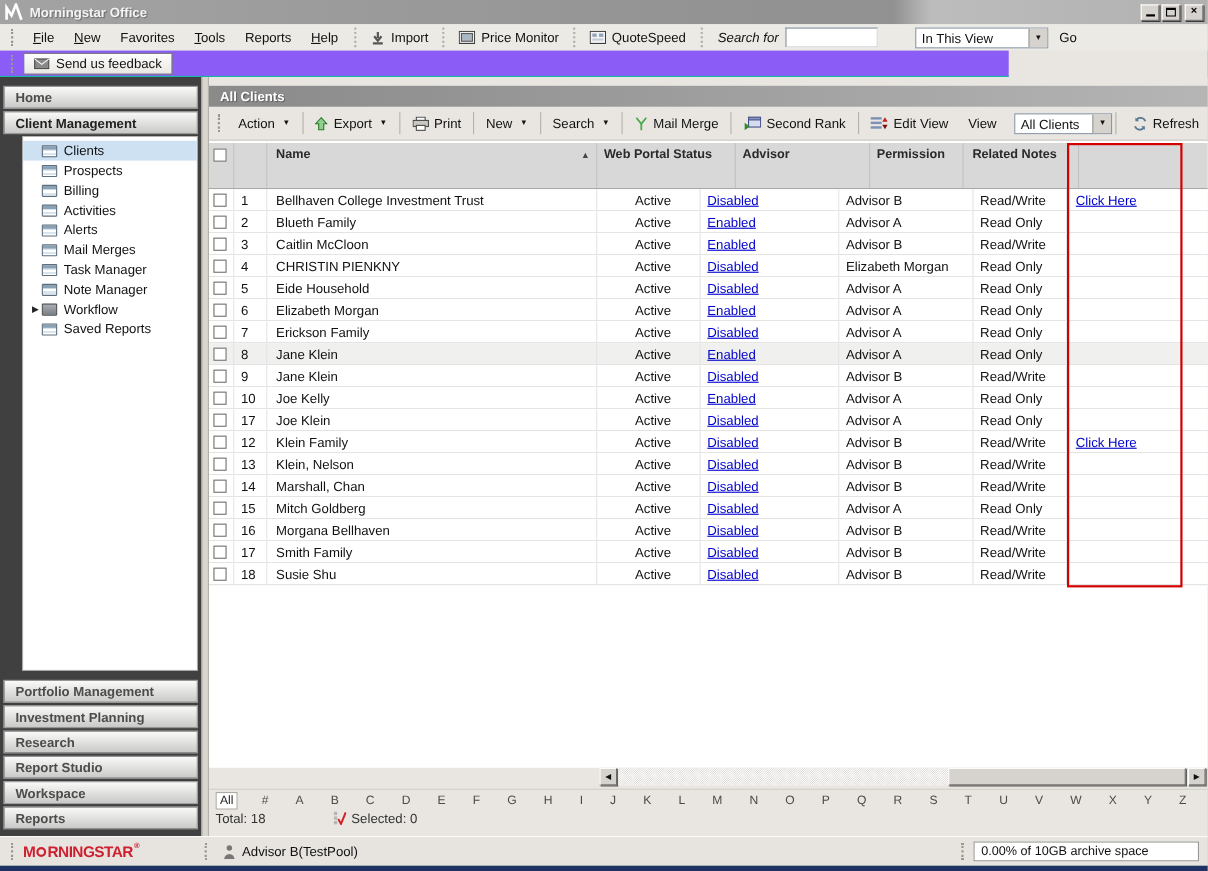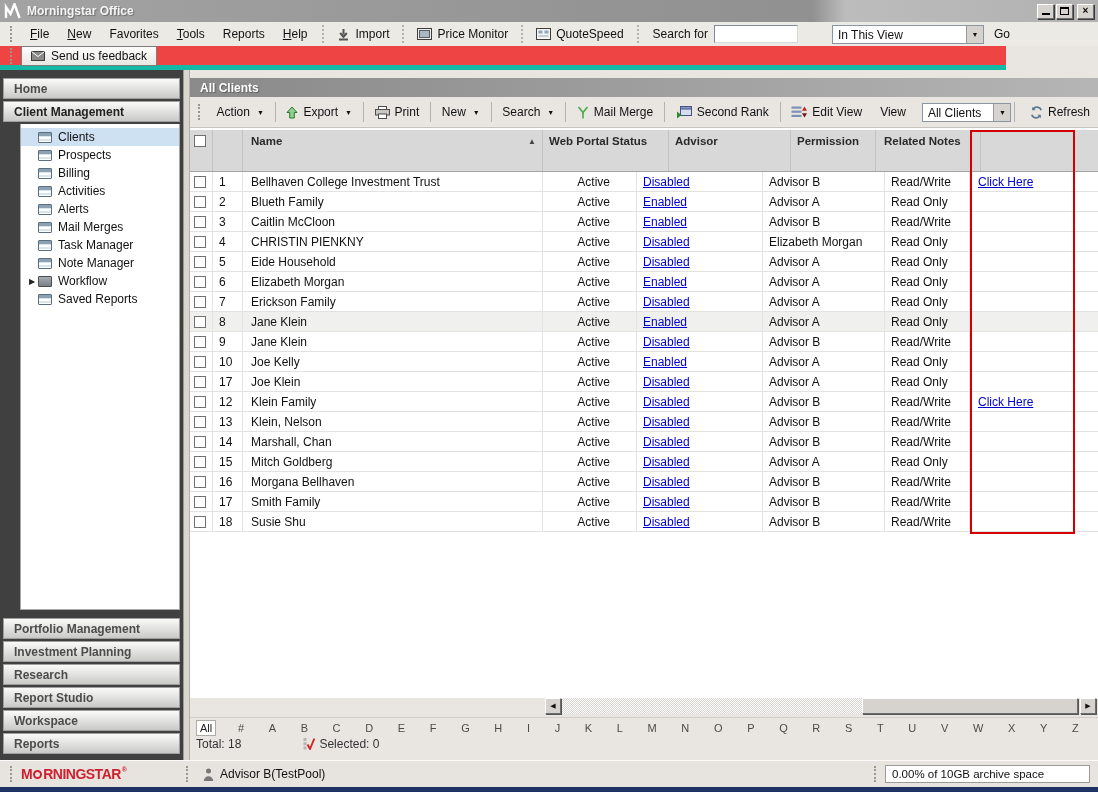--- a/index.html
+++ b/index.html
@@ -20,30 +20,30 @@
   .glyph-max { display:block; width:9px; height:8px; border:1px solid #000; border-top:2px solid #000; }
 
   
   .menubar { position:absolute; left:0; top:22px; width:1098px; height:24px; background:#eceae4;
     display:flex; align-items:center; padding-left:10px; }
   .grip { width:3px; height:16px; border-left:2px dotted #9a978f; margin-right:8px; }
   .menu-item { padding:3px 9px; cursor:default; }
   .menu-item .u { text-decoration:underline; }
   .vsep { width:2px; height:18px; border-left:2px dotted #b6b3ab; margin:0 6px; }
   .tool-item { display:flex; align-items:center; gap:5px; padding:2px 7px; cursor:default; }
-  .search-lbl { margin:0 6px 0 8px; }
+  .search-lbl { margin:0 6px 0 8px;font-style:italic; }
   .search-input { width:84px; height:18px; border:1px solid #7f8a99; border-right-color:#d8d8d8; border-bottom-color:#d8d8d8; background:#fff; font:12px "Liberation Sans",sans-serif; padding:0 3px; }
   .combo { display:flex; align-items:stretch; height:19px; background:#fff; border:1px solid #8b96a5; margin-left:8px; }
   .combo .val { flex:1; padding:2px 4px 0 5px; white-space:nowrap; overflow:hidden; }
   .combo .dd { width:17px; background:#d6d3ce; border-left:1px solid #9a9a9a; display:flex; align-items:center; justify-content:center; font-size:7px; color:#111; }
-  .combo-top { width:152px;margin-left:34px; }
+  .combo-top { width:121px;margin-left:34px; }
   .go-lbl { margin-left:10px; font-weight:normal; }
 
-  .feedbackbar { position:absolute; left:0; top:46px; width:1006px; height:24px; background:#ef4444;
-    border-bottom:5px solid #14b8a6; display:flex; align-items:center; padding-left:10px; }
+  .feedbackbar { position:absolute; left:0; top:46px; width:917px; height:24px; background:#8b5cf6;
+    border-bottom:1px solid #14b8a6; display:flex; align-items:center; padding-left:10px; }
   .feedback-btn { display:flex; align-items:center; gap:6px; height:20px; padding:0 9px; background:linear-gradient(#fdfdfc,#e9e7e2);
     border:1px solid #7d7d7d; cursor:default; }
 
   
   .sidebar { position:absolute; left:0; top:70px; width:183px; height:690px; background:#404040;
     display:flex; flex-direction:column; padding:8px 2px 4px 2px; }
   .side-header { height:21px; margin:0 1px 2px 1px; background:linear-gradient(180deg,#fafaf9,#c9c9c7);
     border:1px solid #9e9e9e; font-weight:bold; color:#4c4c4c; padding:3px 0 0 10px; cursor:default; }
   .side-header.active { color:#222; }
   .side-list { flex:1; background:#fff; border:1px solid #a8a8a8; border-top:none; margin:0 1px 6px 18px; padding-top:4px; overflow:hidden; }

